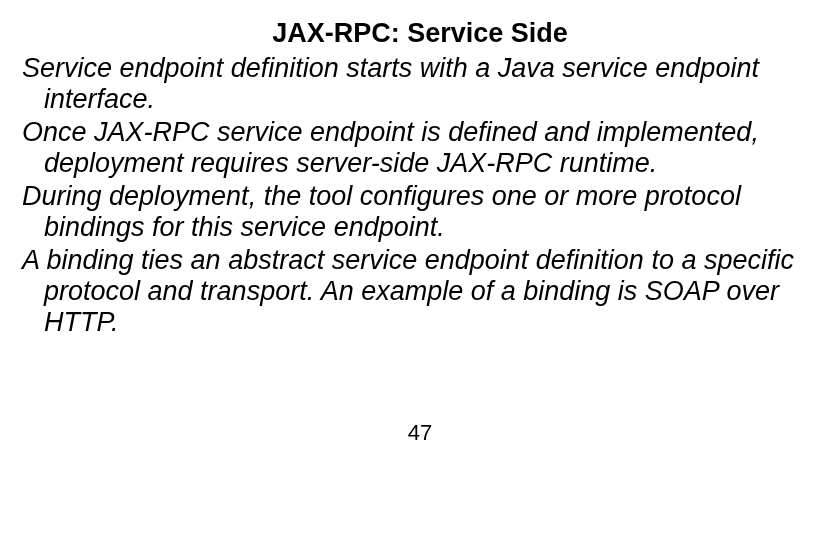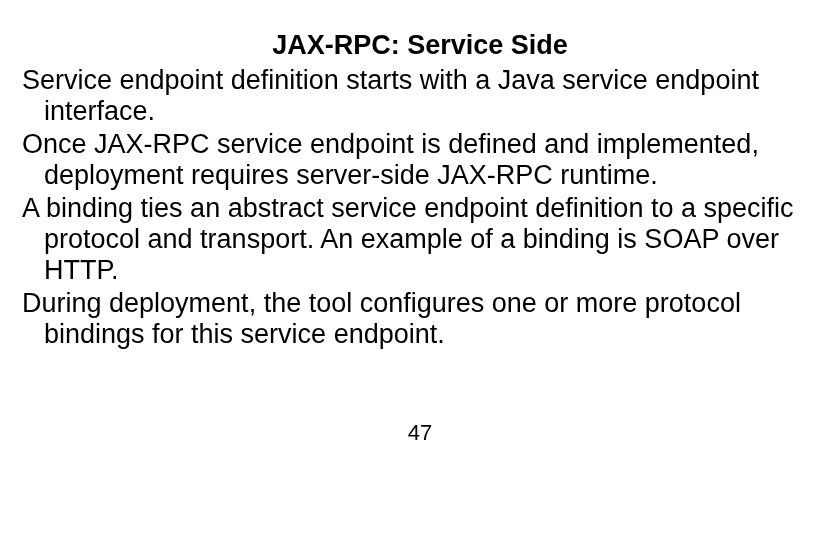--- a/index.html
+++ b/index.html
@@ -8,52 +8,53 @@
     width: 840px;
     height: 540px;
     background: #ffffff;
     font-family: Arial, Helvetica, sans-serif;
     color: #000000;
   }
   .slide {
     box-sizing: border-box;
     width: 840px;
     height: 460px;
-    padding: 30px 22px 0 22px;
+    padding: 18px 22px 0 22px;
     position: relative;
   }
   .title {
     text-align: center;
     font-weight: bold;
     font-size: 27px;
     line-height: 1.15;
     margin-bottom: 4px;
   }
   .para {
     font-size: 27px;
     line-height: 1.15;
     margin: 0 0 2px 0;
     padding-left: 22px;
     text-indent: -22px;
+    font-style: italic;
   }
   .pagenum {
     position: absolute;
     bottom: 14px;
     left: 0;
     right: 0;
     text-align: center;
     font-weight: normal;
     font-size: 22px;
   }
 </style>
 </head>
 <body>
 
 <div class="slide">
   <div class="title">JAX-RPC:  Service Side</div>
 
   <p class="para">Service endpoint definition starts with a Java service endpoint interface.</p>
   <p class="para">Once JAX-RPC service endpoint is defined and implemented, deployment requires server-side JAX-RPC runtime.</p>
+  <p class="para">During deployment, the tool configures one or more protocol bindings for this service endpoint.</p>
   <p class="para">A binding ties an abstract service endpoint definition to a specific protocol and transport. An example of a binding is SOAP over HTTP.</p>
-  <p class="para">During deployment, the tool configures one or more protocol bindings for this service endpoint.</p>
 
   <div class="pagenum">47</div>
 </div>
 
 </body></html>

